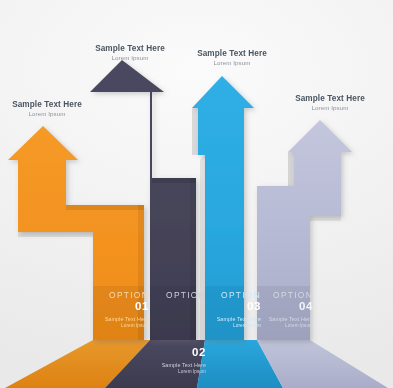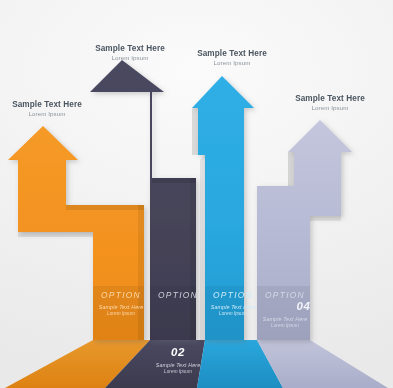--- a/index.html
+++ b/index.html
@@ -25,21 +25,21 @@
   }
   .cap-sub{
     font-size:6.2px;color:#8c949c;letter-spacing:.1px;line-height:8px;white-space:nowrap;
   }
   #cap0{left:-8px;top:57px;}
   #cap1{left:75px;top:1px;}
   #cap2{left:177px;top:6px;}
   #cap3{left:275px;top:51px;}
 
   
-  .optblock{position:absolute;text-align:center;pointer-events:none;font-style:italic;}
+  .optblock{position:absolute;text-align:right;pointer-events:none;}
   .opt-word{
     font-size:8.4px;letter-spacing:1.3px;line-height:11px;font-weight:400;
   }
   .opt-num{
     font-size:11.5px;font-weight:700;letter-spacing:.6px;line-height:13px;margin-top:-1px;
   }
   .opt-t1{font-size:5.4px;line-height:7px;margin-top:3px;letter-spacing:.1px;}
   .opt-t2{font-size:4.6px;line-height:6px;letter-spacing:.1px;}
 
   #opt0{left:93px;top:290px;width:56px;color:#fcd9a8;}
@@ -257,33 +257,35 @@
         <path d="M6 23.6 q11 -4 22 0" fill="none" stroke="#a9b0b7" stroke-width="1.2"></path>
         <line x1="17" y1="2.8" x2="17" y2="29.2" stroke="#a9b0b7" stroke-width="1.3"></line>
       </svg>
     </div>
     <div class="cap-title">Sample Text Here</div>
     <div class="cap-sub">Lorem Ipsum</div>
   </div>
 
   <div class="optblock" id="opt0">
     <div class="opt-word">OPTION</div>
+    <div class="opt-num">01</div>
     <div class="opt-t1">Sample Text Here</div>
     <div class="opt-t2">Lorem Ipsum</div>
   </div>
 
   <div class="optblock" id="opt1">
     <div class="opt-word">OPTION</div>
     <div class="opt-num">02</div>
     <div class="opt-t1">Sample Text Here</div>
     <div class="opt-t2">Lorem Ipsum</div>
   </div>
 
   <div class="optblock" id="opt2">
     <div class="opt-word">OPTION</div>
+    <div class="opt-num">03</div>
     <div class="opt-t1">Sample Text Here</div>
     <div class="opt-t2">Lorem Ipsum</div>
   </div>
 
   <div class="optblock" id="opt3">
     <div class="opt-word">OPTION</div>
     <div class="opt-num">04</div>
     <div class="opt-t1">Sample Text Here</div>
     <div class="opt-t2">Lorem Ipsum</div>
   </div>

